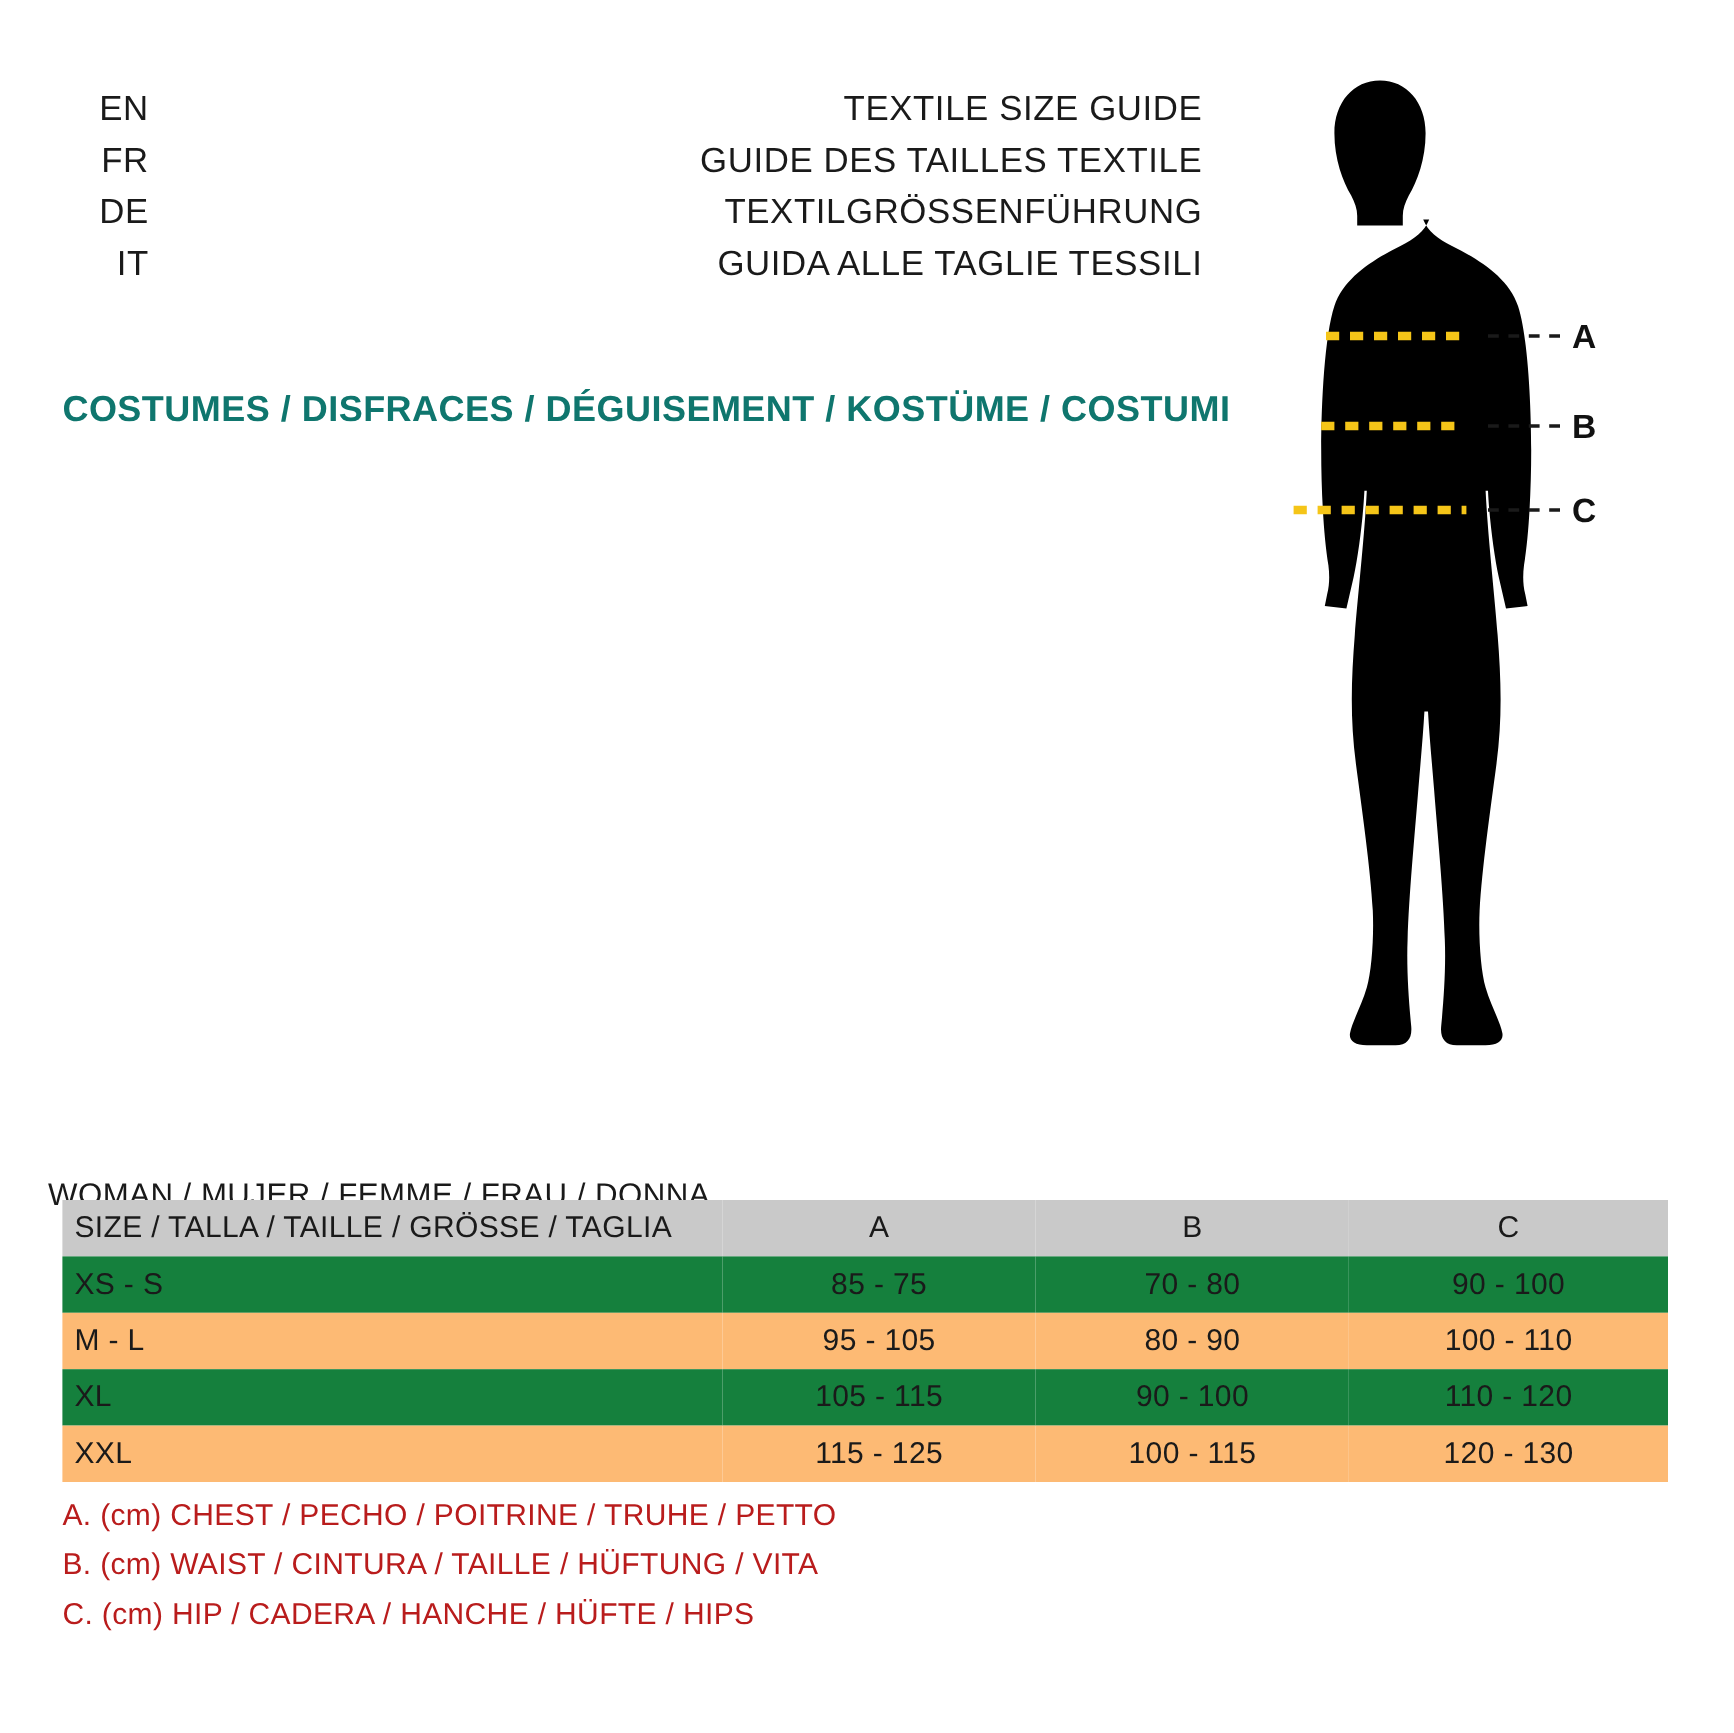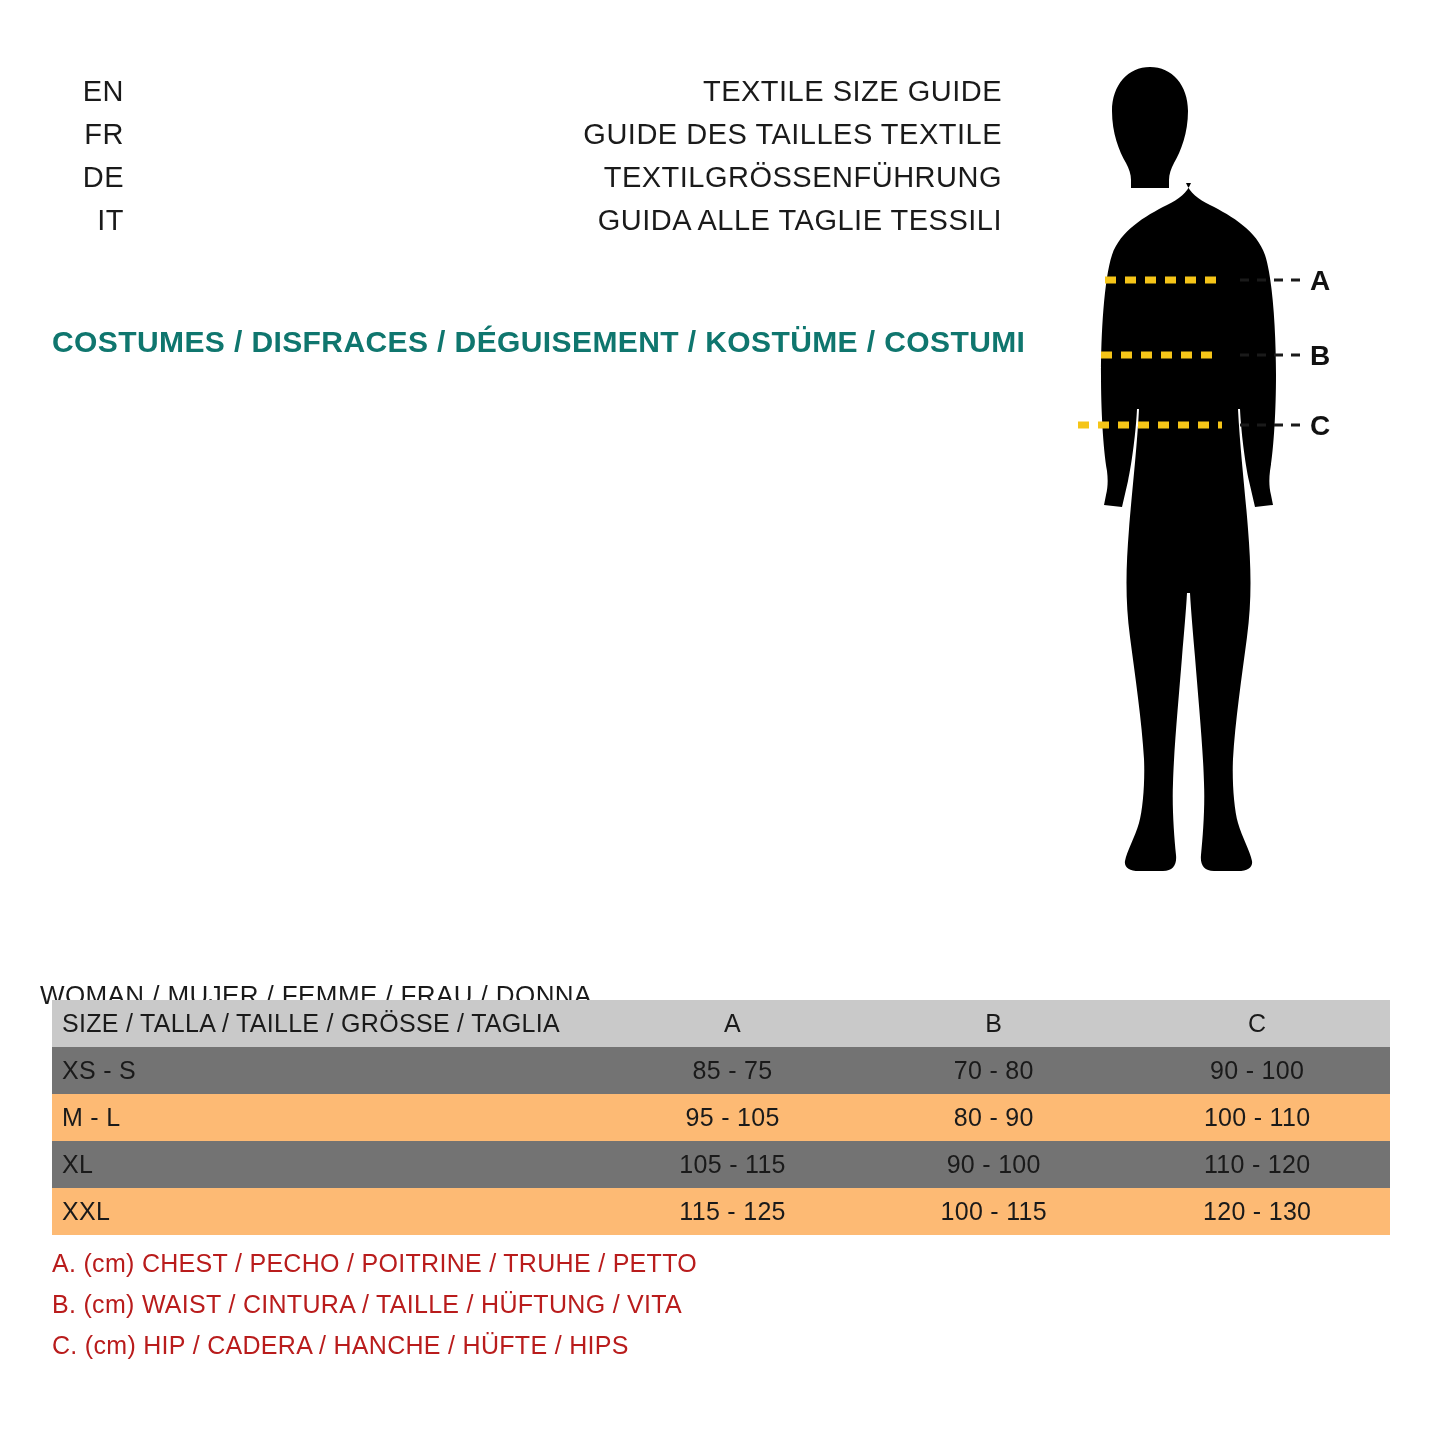--- a/index.html
+++ b/index.html
@@ -100,21 +100,21 @@
   table.size-table th.first-col,
   table.size-table td.first-col {
     text-align: left;
     padding-left: 10px;
     width: 540px;
   }
   table.size-table thead tr {
     background: #c9c9c9;
   }
   table.size-table tbody tr.odd {
-    background: #737373;
+    background: #15803d;
   }
   table.size-table tbody tr.even {
     background: #fdba74;
   }
 
   
   .legend {
     position: absolute;
     left: 52px;
     top: 1243px;

